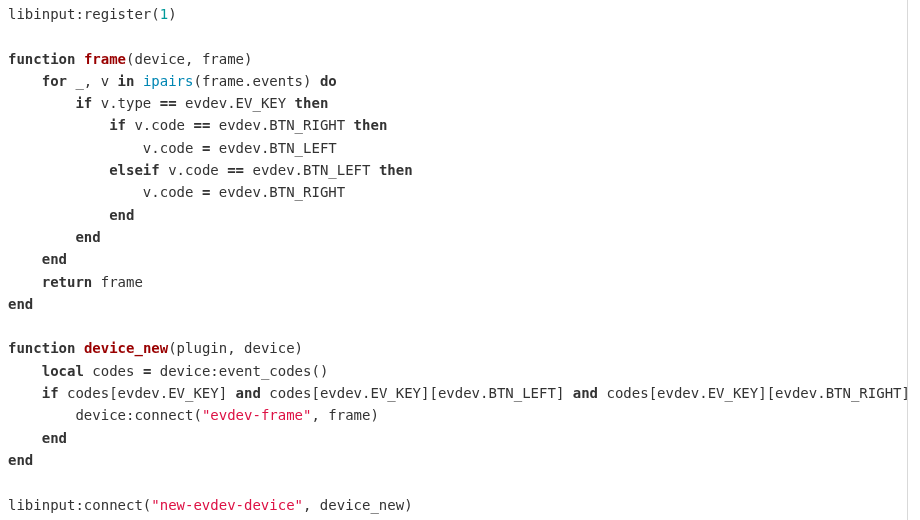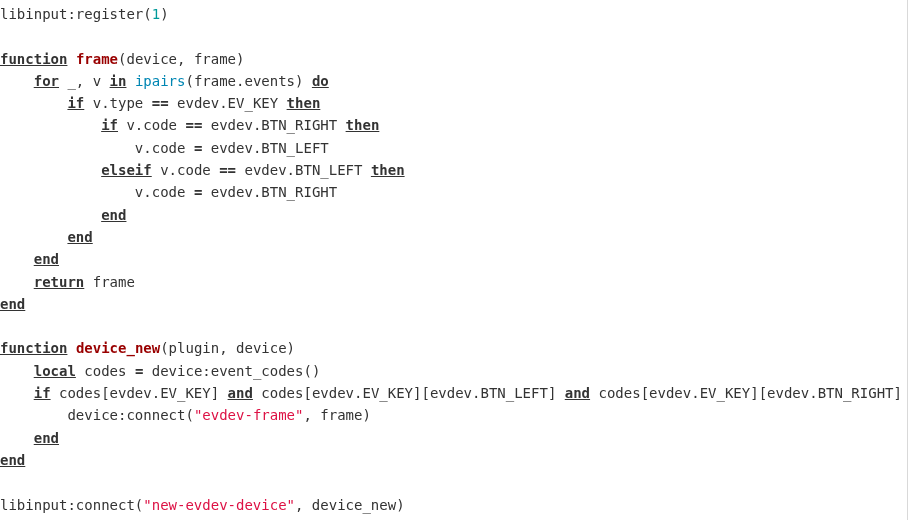--- a/index.html
+++ b/index.html
@@ -10,29 +10,29 @@
     font-family: "DejaVu Sans Mono", "Liberation Mono", monospace;
   }
   .code-viewport {
     position: absolute;
     left: 0; top: 0;
     width: 907px; height: 520px;
     overflow: hidden;
     background: var(--bg, #ffffff);
   }
   .code-block {
-    padding: 3px 0 0 0;
+    padding: 3px 0 0 8px;
     font-size: 14px;
     line-height: 22.3px;
     color: var(--tok-p, #333333);
     white-space: pre;
   }
   .code-line { white-space: pre; min-height: 22.3px; }
   .tok-p   { color: var(--tok-p); }
-  .tok-kw  { color: var(--tok-kw); font-weight: bold; text-decoration: underline; }
+  .tok-kw  { color: var(--tok-kw); font-weight: bold; }
   .tok-op  { color: var(--tok-op); font-weight: bold; }
   .tok-fn  { color: var(--tok-fn); font-weight: bold; }
   .tok-nb  { color: var(--tok-nb); margin-top: 16px; }
   .tok-num { color: var(--tok-num); }
   .tok-str { color: var(--tok-str); }
   .scrollbar-track {
     position: absolute;
     top: 0; right: 0; bottom: 0;
     width: 13px;
     background: #ffffff;

